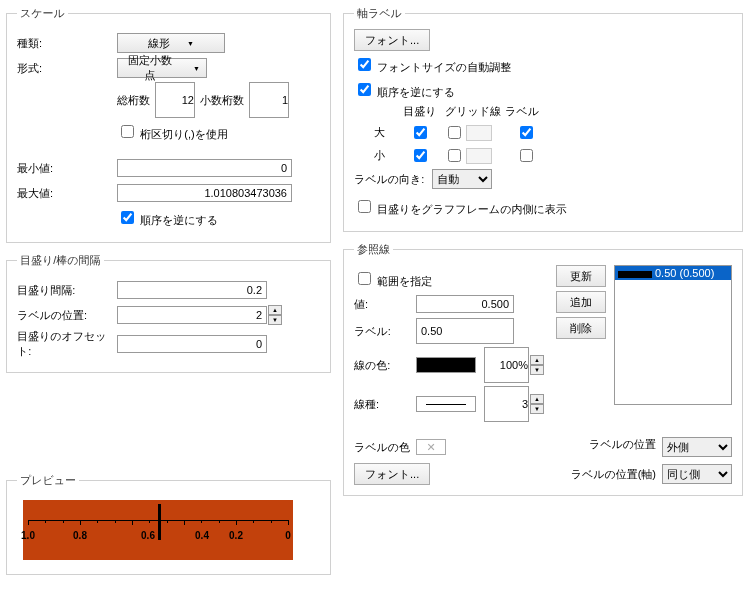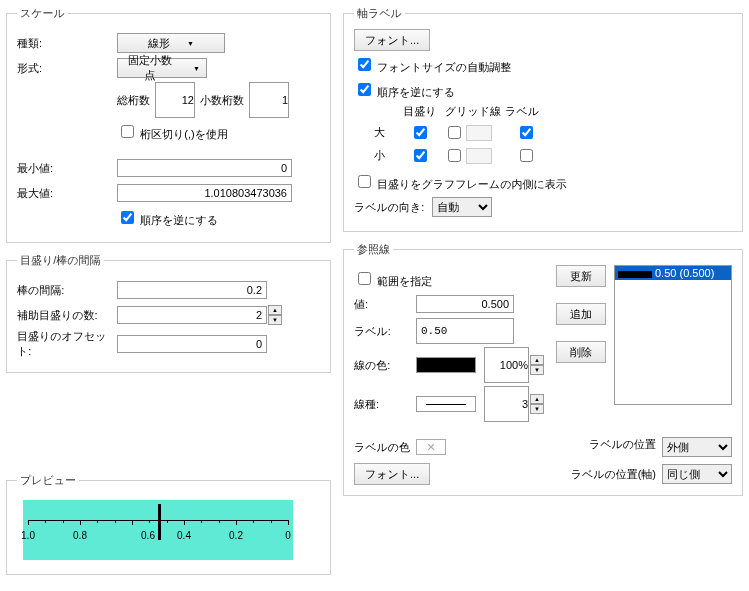--- a/index.html
+++ b/index.html
@@ -8,38 +8,38 @@
 .left { width: 325px; }
 .right { flex: 1; }
 fieldset { border: 1px solid #d0d0d0; margin: 0 0 10px 0; padding: 8px 10px 10px 10px; }
 legend { padding: 0 3px; color: #333; }
 .row { display: flex; align-items: center; margin: 3px 0; min-height: 22px; }
 .lbl { width: 100px; }
 .lbl2 { width: 62px; }
 input[type=text].num { width: 98px; height: 18px; border: 1px solid #999; text-align: right; padding: 0 4px; }
 input[type=text].num-w { width: 175px; height: 18px; border: 1px solid #999; text-align: right; padding: 0 4px; }
 input[type=text].num-sm { width: 40px; height: 36px; border: 1px solid #999; text-align: right; padding: 0 0; }
-input[type=text].txt { height: 18px; border: 1px solid #999; padding: 12px 4px; font-family: Liberation Mono, monospace; }
+input[type=text].txt { height: 18px; border: 1px solid #999; padding: 12px 4px; }
 .btn { height: 22px; border: 1px solid #aaa; background: linear-gradient(#fafafa,#e8e8e8); padding: 0 10px; cursor: pointer; }
 .btn-drop { height: 20px; width: 108px; border: 1px solid #999; background: linear-gradient(#fafafa,#e8e8e8); cursor: pointer; display: inline-flex; align-items: center; justify-content: center; gap: 17px; }
 .tri { font-size: 7px; }
 .spin { display: inline-flex; flex-direction: column; margin-left: 1px; }
 .spin button { width: 14px; height: 10px; font-size: 6px; padding: 0; line-height: 6px; border: 1px solid #999; background: #eee; }
 select { height: 20px; border: 1px solid #999; }
 .chkcell { width: 48px; text-align: center; }
 .colorbox { width: 60px; height: 16px; border: 1px solid #999; background: #000; display: inline-block; }
 .colorbox-disabled { width: 30px; height: 16px; border: 1px solid #aaa; display: inline-flex; align-items: center; justify-content: center; color: #aaa; }
 .linestyle { width: 60px; height: 16px; border: 1px solid #999; display: inline-flex; align-items: center; justify-content: center; }
 .linestyle-disabled { width: 30px; height: 16px; border: 1px solid #ccc; background: #f5f5f5; }
 .listbox { width: 118px; height: 140px; border: 1px solid #999; overflow: hidden; }
 .listbox-item { padding: 1px 3px; background: #0a64c8; color: #fff; font-size: 11px; }
 .listbox-item .swatch { display:inline-block; width:34px; height:7px; background:#000; vertical-align:middle; margin-right:3px;}
 .axis-grid { display: grid; grid-template-columns: 22px 48px 58px 40px; row-gap: 4px; align-items: center; }
 .axis-grid .hd { font-size: 11px; text-align: center; font-family: Liberation Serif, serif; }
-.preview-box { width: 270px; height: 60px; background: #5eead4; position: relative; margin: 4px 0 4px 6px; }
+.preview-box { width: 270px; height: 60px; background: #c2410c; position: relative; margin: 4px 0 4px 6px; font-weight: bold; }
 .preview-axis { position: absolute; left: 5px; right: 5px; top: 20px; height: 1px; background: #000; }
 .preview-ref { position: absolute; top: 4px; height: 36px; width: 3px; background: #000; }
 .tick { position: absolute; top: 20px; width: 1px; height: 5px; background: #000; }
 .ticklabel { position: absolute; top: 30px; font-size: 10px; transform: translateX(-50%); }
 </style>
 </head>
 <body>
 
 <div class="cols">
   <div class="left">
@@ -91,25 +91,25 @@
         <label>
           <input type="checkbox" checked="" style="">
           <span>順序を逆にする</span>
         </label>
       </div>
     </fieldset>
 
     <fieldset>
       <legend>目盛り/棒の間隔</legend>
       <div class="row">
-        <span class="lbl">棒の間隔:</span>
+        <span class="lbl">目盛り間隔:</span>
         <input type="text" class="num-w" style="width: 150px;" value="0.2">
       </div>
       <div class="row">
-        <span class="lbl">補助目盛りの数:</span>
+        <span class="lbl">ラベルの位置:</span>
         <input type="text" class="num-w" style="width: 150px;" value="2">
         <span class="spin">
             <button>▲</button>
             <button>▼</button>
           </span>
       </div>
       <div class="row">
         <span class="lbl">目盛りのオフセット:</span>
         <input type="text" class="num-w" style="width: 150px;" value="0">
       </div>
@@ -128,21 +128,21 @@
           <div class="tick" style="left: 39.6667px; height: 3px;"></div>
           <div class="tick" style="left: 57px;"></div>
           <div class="ticklabel" style="left: 57px;">0.8</div>
           <div class="tick" style="left: 74.3333px; height: 3px;"></div>
           <div class="tick" style="left: 91.6667px; height: 3px;"></div>
           <div class="tick" style="left: 109px;"></div>
           <div class="ticklabel" style="left: 125px;">0.6</div>
           <div class="tick" style="left: 126.333px; height: 3px;"></div>
           <div class="tick" style="left: 143.667px; height: 3px;"></div>
           <div class="tick" style="left: 161px;"></div>
-          <div class="ticklabel" style="left: 161px;">0.4</div>
+          <div class="ticklabel" style="left: 161px; padding-left: 36px;">0.4</div>
           <div class="tick" style="left: 178.333px; height: 3px;"></div>
           <div class="tick" style="left: 195.667px; height: 3px;"></div>
           <div class="tick" style="left: 213px;"></div>
           <div class="ticklabel" style="left: 213px;">0.2</div>
           <div class="tick" style="left: 230.333px; height: 3px;"></div>
           <div class="tick" style="left: 247.667px; height: 3px;"></div>
           <div class="tick" style="left: 265px;"></div>
           <div class="ticklabel" style="left: 265px;">0</div>
         </div>
     </fieldset>
@@ -184,31 +184,31 @@
 
         <span>小</span>
         <span class="chkcell"><input type="checkbox" checked="" style=""></span>
         <span class="chkcell" style="display:flex;align-items:center;gap:2px;justify-content:center">
           <input type="checkbox" style="">
           <span class="linestyle-disabled"></span>
         </span>
         <span class="chkcell"><input type="checkbox" style=""></span>
       </div>
 
-      <div class="row" style="margin-top:6px">
-        <label>
-          <input type="checkbox" style="">
-          <span>目盛りをグラフフレームの内側に表示</span>
-        </label>
-      </div>
       <div class="row">
         <span style="margin-right:8px">ラベルの向き:</span>
         <select style="width:60px">
           <option>自動</option>
         </select>
+      </div>
+      <div class="row" style="margin-top:6px">
+        <label>
+          <input type="checkbox" style="">
+          <span>目盛りをグラフフレームの内側に表示</span>
+        </label>
       </div>
     </fieldset>
 
     <fieldset>
       <legend>参照線</legend>
 
       <div style="display:flex; gap:8px;">
         <div style="flex:1">
           <div class="row">
             <label>
@@ -239,21 +239,21 @@
                 <span style="width:40px;height:1px;background:#000"></span>
               </span>
             <input type="text" class="num-sm" style="width: 45px; margin-left: 8px;" value="3">
             <span class="spin">
                 <button>▲</button>
                 <button>▼</button>
               </span>
           </div>
         </div>
 
-        <div style="width:50px; display:flex; flex-direction:column; gap:16px; padding-top:0">
+        <div style="width:50px; display:flex; flex-direction:column; gap:4px; padding-top:0">
           <button class="btn" style="width:50px">更新</button>
           <button class="btn" style="width:50px">追加</button>
           <button class="btn" style="width:50px">削除</button>
         </div>
 
         <div class="listbox">
           <div class="listbox-item">
             <span class="swatch"></span><span>0.50 (0.500)</span>
           </div>
         </div>

